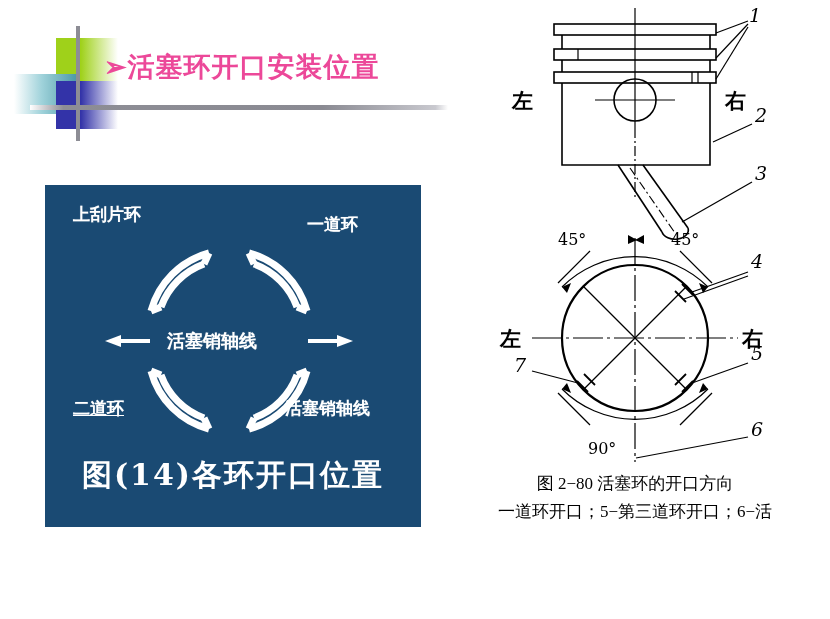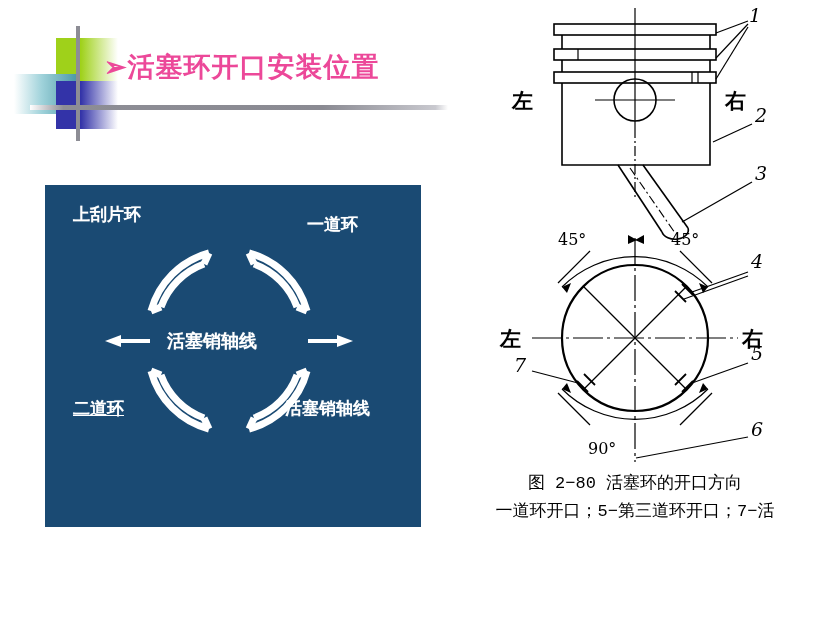--- a/index.html
+++ b/index.html
@@ -106,21 +106,21 @@
   
   #drawings { position: absolute; left: 470px; top: 0px; }
 
   
   #caption {
     position: absolute;
     left: 440px;
     top: 470px;
     width: 390px;
     text-align: center;
-    font-family: Liberation Mono, monospace;
+    font-family: Liberation Serif, serif;
     font-size: 17px;
     color: #000000;
     line-height: 28px;
   }
   #caption .cap-line { display: block; white-space: nowrap; }
 </style>
 </head>
 <body>
 
 <div id="logo-block">
@@ -173,20 +173,21 @@
       <polygon points="308,156 292,150 292,162" stroke="none"></polygon>
     </g>
   </svg>
 
   <div class="bl-label" style="left:28px; top:18px;">上刮片环</div>
   <div class="bl-label" style="left:262px; top:28px;">一道环</div>
   <div class="bl-label" style="left:28px; top:212px;text-decoration:underline;">二道环</div>
   <div class="bl-label" style="left:240px; top:212px;">活塞销轴线</div>
   <div class="bl-label" style="left:122px; top:144px; font-size:18px;">活塞销轴线</div>
 
+  <div id="bl-title">图(14)各环开口位置</div>
 </div>
 
 <div id="drawings">
 <svg width="360" height="470" viewBox="0 0 360 470">
   <g stroke="#000000" fill="none" stroke-width="1.6">
 
     <line x1="165" y1="8" x2="165" y2="128" stroke-width="1.2"></line>
 
     <g stroke-width="1.2" stroke-dasharray="10 3 2 3">
       <line x1="165" y1="128" x2="165" y2="200"></line>
@@ -310,14 +311,14 @@
     <text x="281" y="268" font-size="19" font-style="italic">4</text>
     <text x="281" y="360" font-size="19" font-style="italic">5</text>
     <text x="281" y="436" font-size="19" font-style="italic">6</text>
     <text x="44" y="372" font-size="19" font-style="italic">7</text>
   </g>
 </svg>
 </div>
 
 <div id="caption">
   <span class="cap-line">图 2−80 活塞环的开口方向</span>
-  <span class="cap-line">一道环开口；5−第三道环开口；7−活</span>
+  <span class="cap-line">一道环开口；5−第三道环开口；6−活</span>
 </div>
 
 </body></html>

